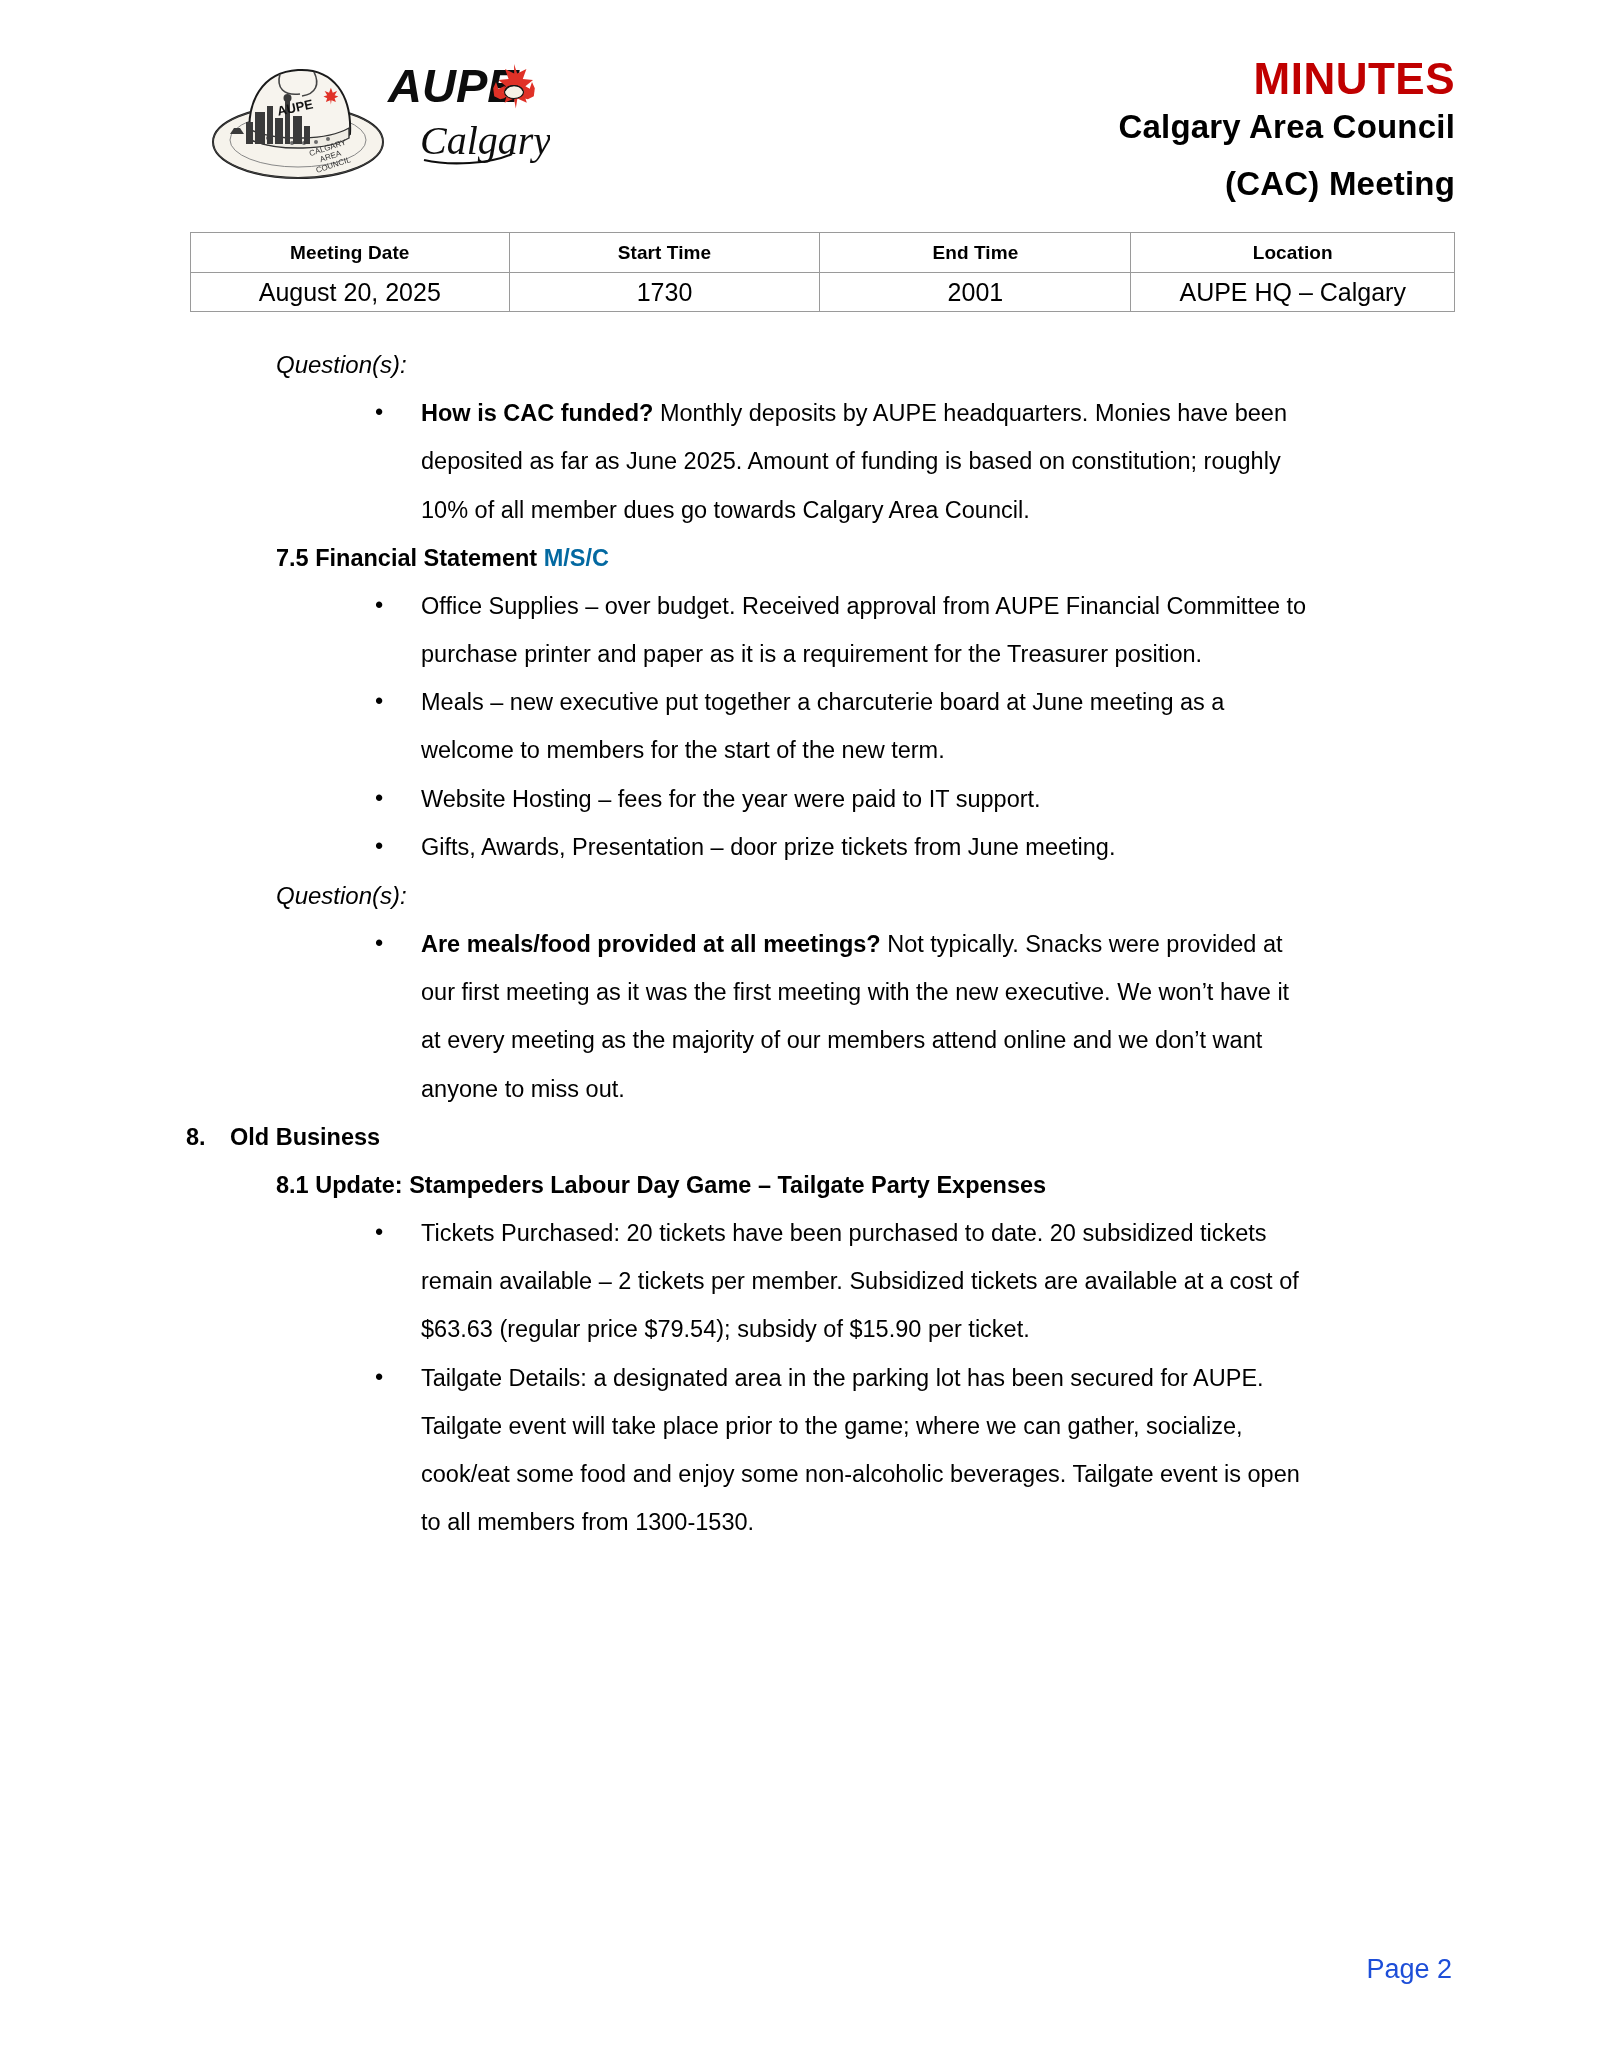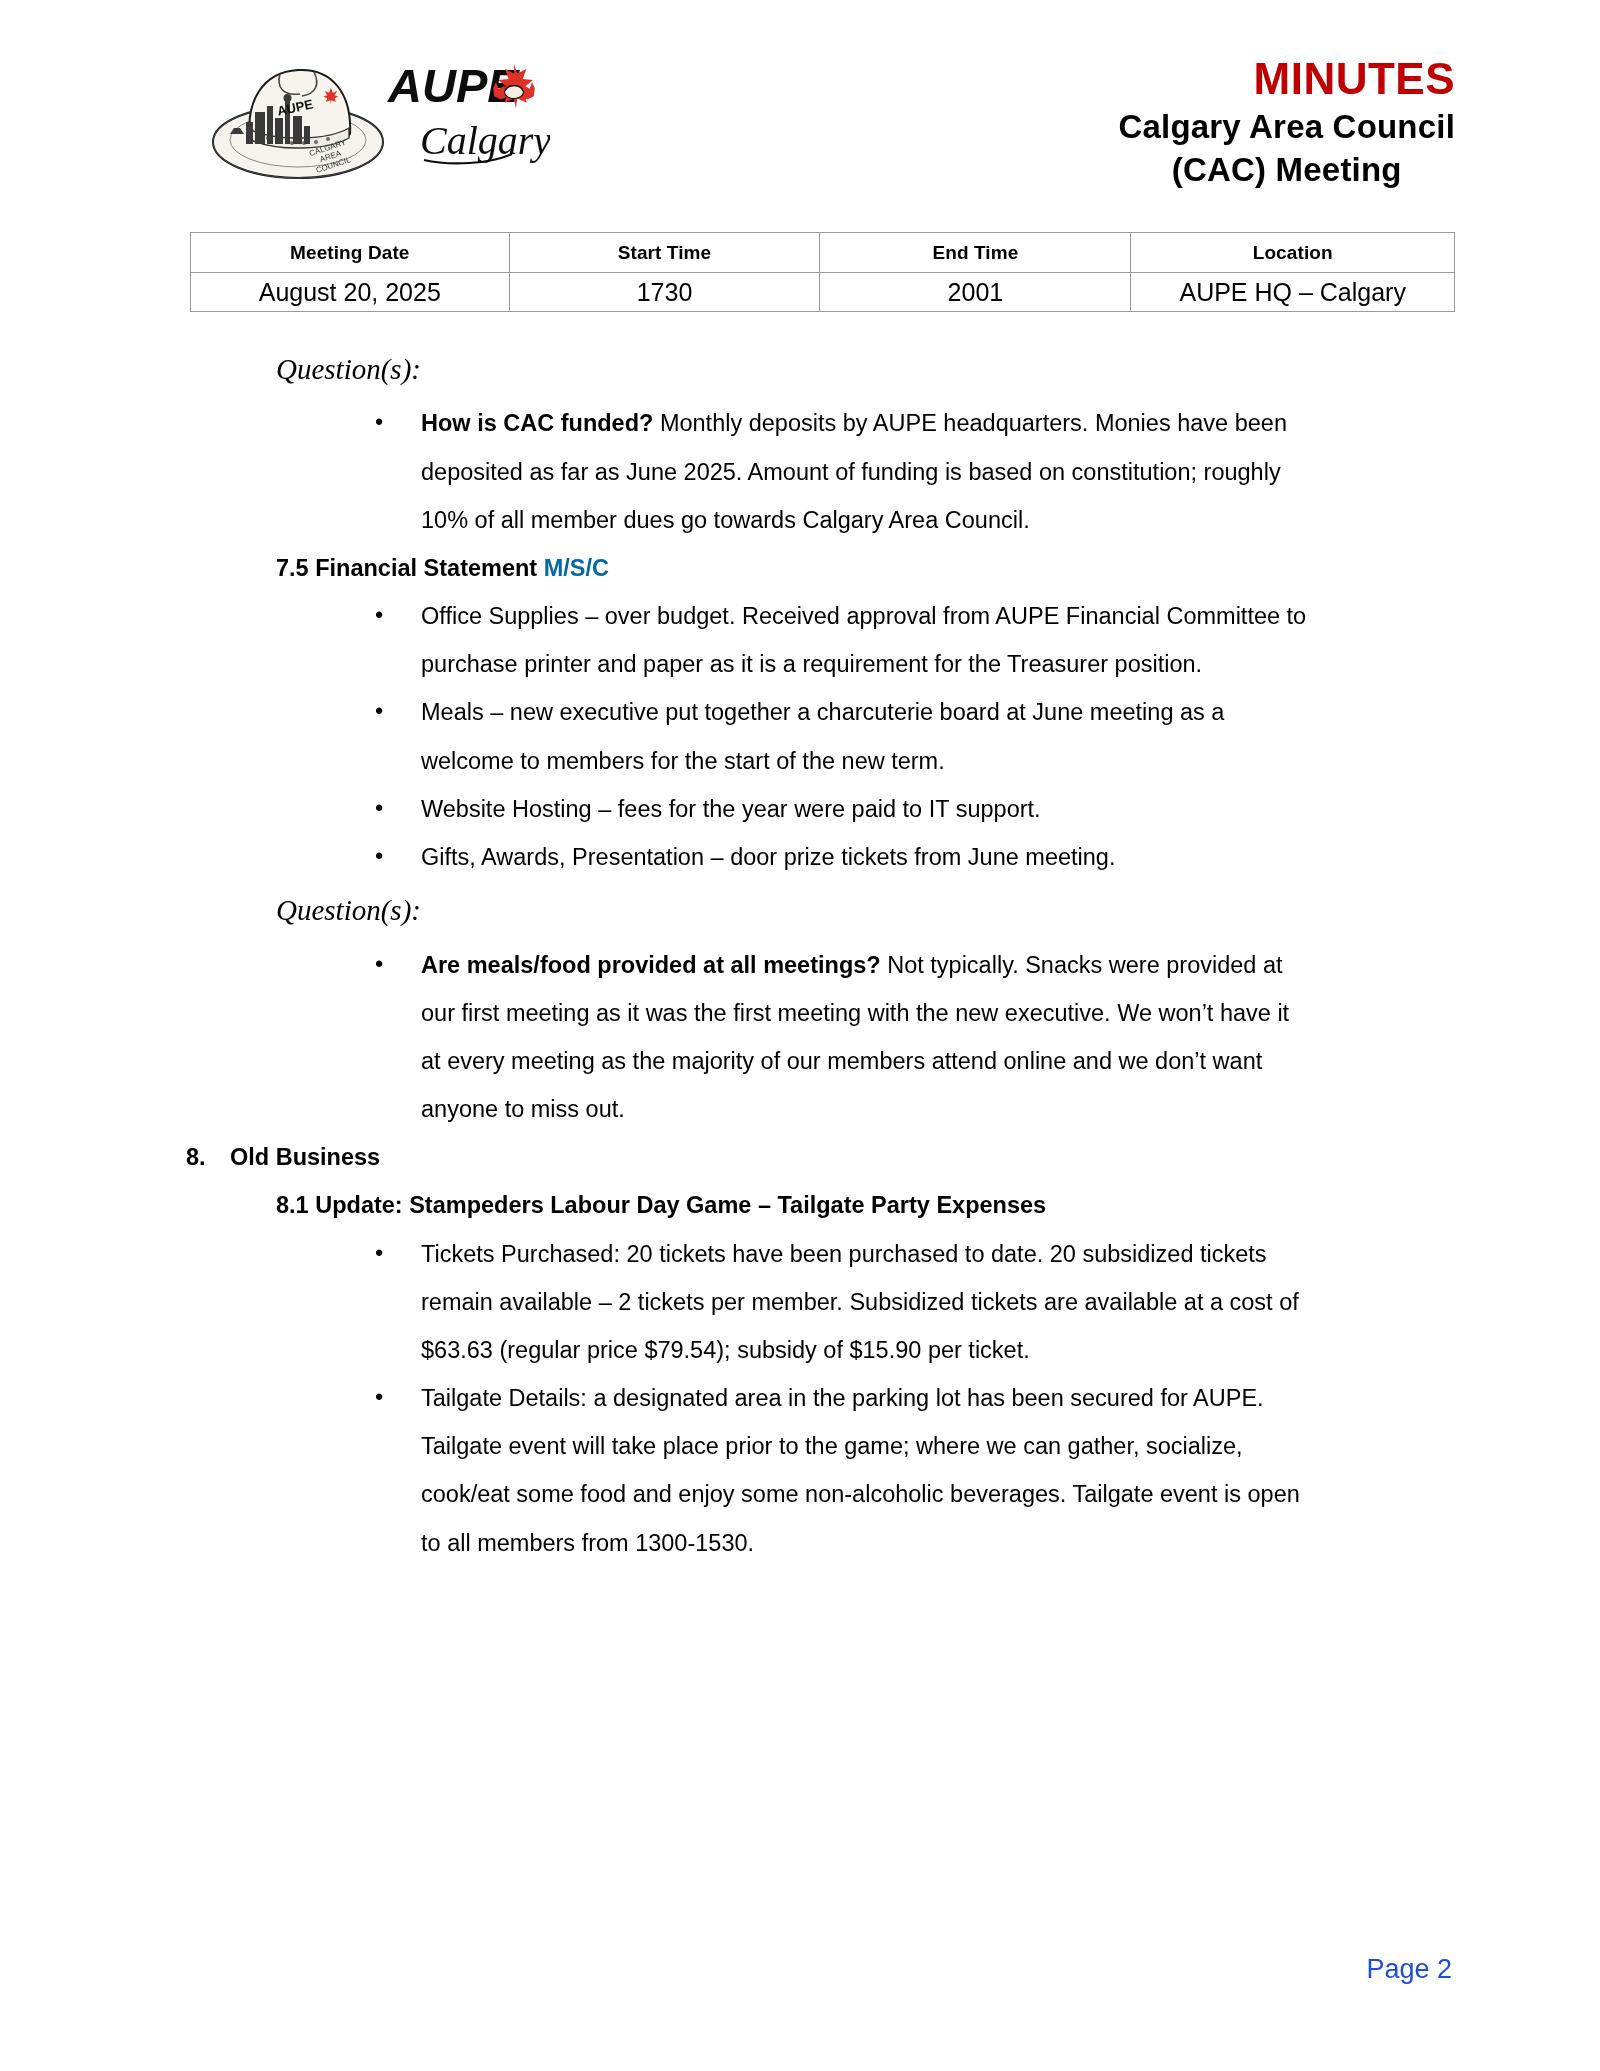--- a/index.html
+++ b/index.html
@@ -54,21 +54,21 @@
     display: block;
   }
   .title-line2, .title-line3 {
     font-size: 33px;
     font-weight: bold;
     color: #000000;
     display: block;
     letter-spacing: 0.2px;
   }
   .title-line2 { margin-top: 4px; }
-  .title-line3 { margin-top: 6px; text-align: center; }
+  .title-line3 { margin-top: 20px; }
 
   
   .meta-table-wrap {
     padding: 0 145px 0 190px;
     margin-top: 12px;
   }
   table.meta-table {
     width: 100%;
     border-collapse: collapse;
     table-layout: fixed;
@@ -100,24 +100,23 @@
   
   .doc-body {
     padding: 0 145px 0 0;
     margin-top: 28px;
     font-size: 23.5px;
     line-height: 2.05;
   }
 
   .q-label {
     font-style: italic;
-    font-size: 29px;
+    font-size: 24px;
     margin-left: 276px;
     line-height: 2.05;
-    font-family: Liberation Serif, serif;
   }
 
   
   ul.b-list {
     list-style: none;
     margin: 0;
     padding: 0;
   }
   ul.b-list > li {
     position: relative;

